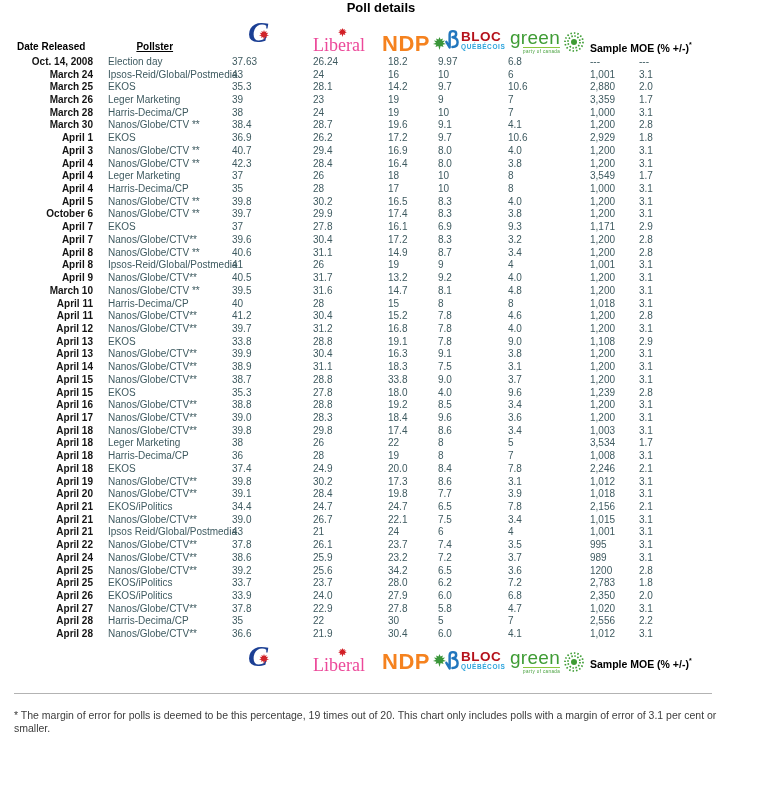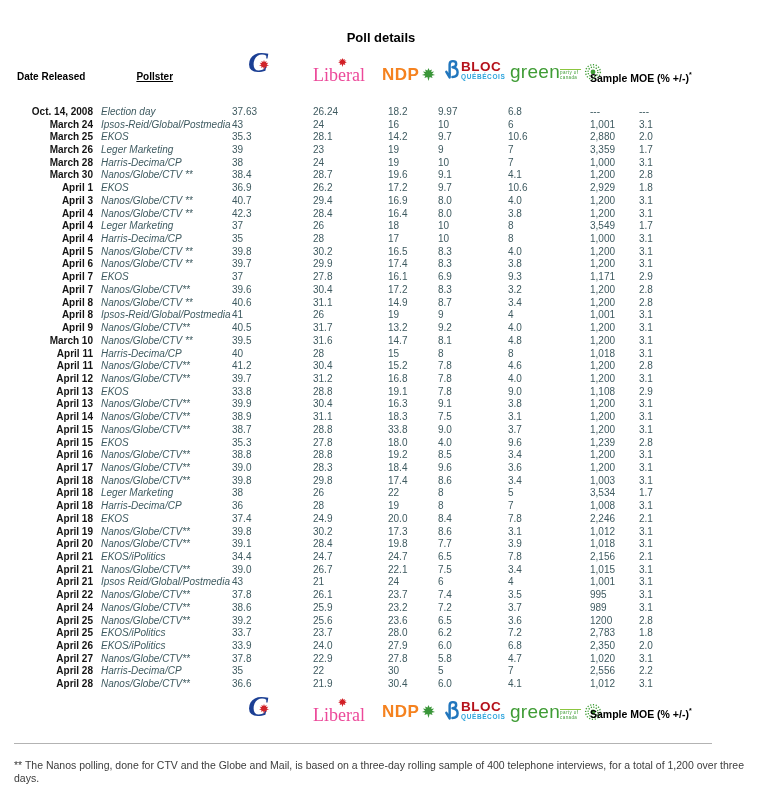--- a/index.html
+++ b/index.html
@@ -2,73 +2,73 @@
 <html><head>
 <meta charset="utf-8">
 <style>
   html,body{margin:0;padding:0;}
   body{
     width:762px;height:800px;background:#ffffff;overflow:hidden;
     font-family:"Liberation Sans",sans-serif;color:#3e5a60;
     -webkit-font-smoothing:antialiased;
   }
   .title{
-    padding-top:30px;text-align:center;font-size:13px;font-weight:bold;color:#000;
+    padding-top:0;text-align:center;font-size:13px;font-weight:bold;color:#000;
   }
   .table{margin-left:14px;margin-top:4px;}
   .cols{
     display:grid;
     grid-template-columns:79px 139px 81px 75px 50px 70px 82px 49px 39px;
   }
   
   .thead{height:36px;align-items:end;}
   .thead-left{grid-column:1/3;white-space:nowrap;padding-bottom:1px;}
   .hlabel{font-size:10px;font-weight:bold;color:#000;}
   .hlabel.date{padding-left:3px;}
   .hlabel.pollster{margin-left:51px;text-decoration:underline;}
   .cell-con{padding-left:12px;}
   .cell-ndp{margin-left:-6px;}
   .cell-bloc{padding-left:6px;}
   .cell-green{padding-left:2px;}
   .span2{grid-column:8/10;white-space:nowrap;}
   .sample-moe{font-size:10.5px;font-weight:bold;color:#000;padding-bottom:2px;display:inline-block;}
   .sample-moe sup{font-size:7px;}
   
-  .tbody{margin-top:20px;}
+  .tbody{margin-top:0;}
   .tr{height:12.72px;align-items:center;}
   .td{font-size:10px;line-height:11px;white-space:nowrap;overflow:visible;}
   .c-date{text-align:right;font-weight:bold;color:#141414;}
-  .c-pollster{padding-left:8px;color:#3e5a60;font-style:italic;}
+  .c-pollster{padding-left:15px;color:#3e5a60;}
   .c-num{color:#3e5a60;}
   .c-sample{color:#3e5a60;}
   
   .tfoot{height:42px;align-items:center;margin-top:1px;}
   
   .logo-con{position:relative;display:inline-block;width:34px;height:30px;}
   .con-c{
     position:absolute;left:4px;top:-4px;
     font-family:"Liberation Serif",serif;font-style:italic;font-weight:bold;
     font-size:30px;line-height:30px;color:#1b3f94;
   }
   .con-leaf{position:absolute;left:15px;top:9px;}
   .logo-lib{position:relative;display:inline-block;height:24px;}
   .lib-txt{
     font-family:"Liberation Serif",serif;font-size:18px;line-height:18px;color:#ec4899;
     display:inline-block;margin-top:6px;
   }
   .lib-leaf{position:absolute;top:-2px;left:25px;}
   .logo-ndp{display:inline-flex;align-items:center;height:20px;}
-  .ndp-txt{font-size:17px;font-weight:bold;color:#f5821f;letter-spacing:0.5px;}
+  .ndp-txt{font-size:22px;font-weight:bold;color:#f5821f;letter-spacing:0.5px;}
   .ndp-leaf{margin-left:3px;margin-top:-2px;}
   .logo-bloc{display:inline-flex;align-items:center;height:24px;}
   .bloc-stack{display:inline-flex;flex-direction:column;margin-left:2px;}
   .bloc-top{font-size:13.5px;font-weight:bold;color:#b5121b;line-height:12px;letter-spacing:0.5px;}
   .bloc-bottom{font-size:6.5px;font-weight:bold;color:#2aa3dc;letter-spacing:0.6px;}
   .logo-green{display:inline-flex;align-items:center;height:26px;}
-  .green-stack{display:inline-flex;flex-direction:row;align-items:flex-end;}
+  .green-stack{display:inline-flex;flex-direction:column;align-items:flex-end;}
   .green-txt{font-size:19px;line-height:16px;color:#3f9c35;font-weight:normal;letter-spacing:0.3px;}
   .green-tag{font-size:4.5px;color:#3f9c35;letter-spacing:0.4px;border-top:0.5px solid #8cc63f;margin-top:1px;padding-top:0.5px;}
   .green-burst{margin-left:3px;}
   
   .divider{border:none;border-top:1px solid #b3b3b3;width:698px;margin:10px 0 0 14px;}
   .footnotes{margin:15px 14px 0 14px;width:735px;}
   .footnote{font-size:10.5px;line-height:13px;color:#3c3c3c;}
 </style>
 </head>
 <body>
@@ -274,21 +274,21 @@
         <span class="td c-num">39.8</span>
         <span class="td c-num">30.2</span>
         <span class="td c-num">16.5</span>
         <span class="td c-num">8.3</span>
         <span class="td c-num">4.0</span>
         <span class="td c-sample">1,200</span>
         <span class="td c-num">3.1</span>
       </div>
 
       <div class="cols tr">
-        <span class="td c-date">April 6</span>
+        <span class="td c-date">October 6</span>
         <span class="td c-pollster">Nanos/Globe/CTV **</span>
         <span class="td c-num">39.7</span>
         <span class="td c-num">29.9</span>
         <span class="td c-num">17.4</span>
         <span class="td c-num">8.3</span>
         <span class="td c-num">3.8</span>
         <span class="td c-sample">1,200</span>
         <span class="td c-num">3.1</span>
       </div>
 
@@ -614,21 +614,21 @@
         <span class="td c-num">3.7</span>
         <span class="td c-sample">989</span>
         <span class="td c-num">3.1</span>
       </div>
 
       <div class="cols tr">
         <span class="td c-date">April 25</span>
         <span class="td c-pollster">Nanos/Globe/CTV**</span>
         <span class="td c-num">39.2</span>
         <span class="td c-num">25.6</span>
-        <span class="td c-num">23.6</span>
+        <span class="td c-num">34.2</span>
         <span class="td c-num">6.5</span>
         <span class="td c-num">3.6</span>
         <span class="td c-sample">1200</span>
         <span class="td c-num">2.8</span>
       </div>
 
       <div class="cols tr">
         <span class="td c-date">April 25</span>
         <span class="td c-pollster">EKOS/iPolitics</span>
         <span class="td c-num">33.7</span>
@@ -742,14 +742,14 @@
     </div>
     <div class="span2">
       <span class="sample-moe"><span>Sample MOE (% +/-)</span><sup>*</sup></span>
     </div>
   </div>
 </div>
 
 <hr class="divider">
 
 <div class="footnotes">
-  <div class="footnote">** The Nanos polling, done for CTV and the Globe and Mail, is based on a three-day rolling sample of 400 telephone interviews, for a total of 1,200 over three days.</div>
+  <div class="footnote">* The margin of error for polls is deemed to be this percentage, 19 times out of 20. This chart only includes polls with a margin of error of 3.1 per cent or smaller.</div>
 </div>
 
 </body></html>

